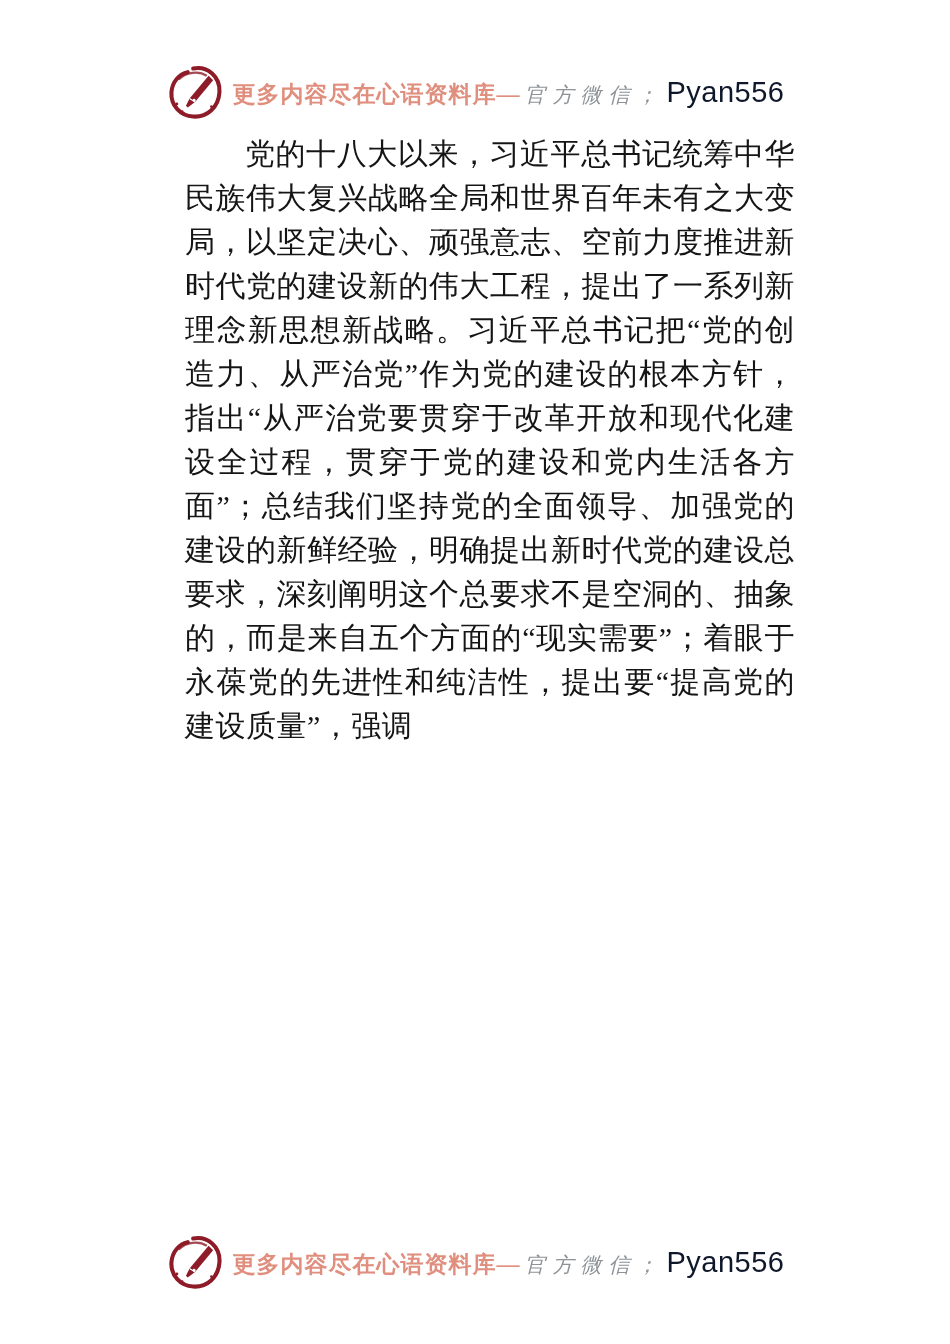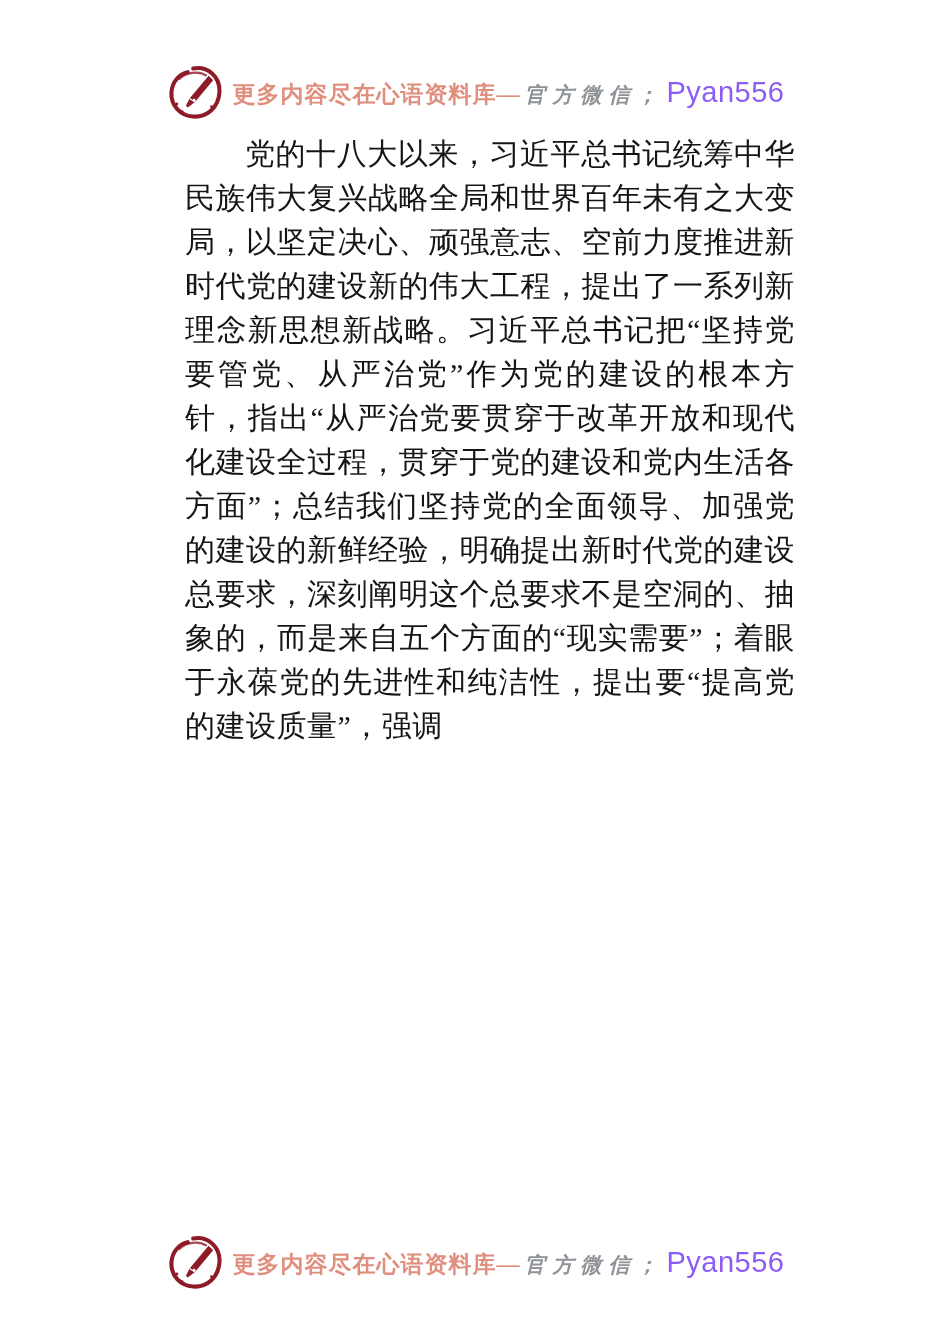--- a/index.html
+++ b/index.html
@@ -28,28 +28,28 @@
   .wm-brand {
     color: #e08e7d;
     font-size: 23px;
     font-weight: 700;
     letter-spacing: 1px;
     font-family: "Liberation Serif", "DejaVu Serif", serif;
   }
   .wm-channel {
     color: #8f9397;
     font-size: 21px;
-    font-weight: 700;
+    font-weight: 400;
     font-style: italic;
     letter-spacing: 7px;
     margin-left: 4px;
     font-family: "DejaVu Serif", "Liberation Serif", serif;
   }
   .wm-id {
-    color: #8b5cf6;
+    color: #0f172a;
     font-size: 29px;
     font-weight: 400;
     letter-spacing: 0.5px;
     margin-left: 2px;
     font-family: "Liberation Sans", "DejaVu Sans", sans-serif;
   }
   
   .doc-body {
     margin-top: 10px;
     padding-left: 135px;
@@ -85,21 +85,21 @@
       </svg>
     </span>
     <span class="wm-text">
       <span class="wm-brand">更多内容尽在心语资料库—</span>
       <span class="wm-channel">官方微信；</span>
       <span class="wm-id">Pyan556</span>
     </span>
   </header>
 
   <main class="doc-body">
-    <p>党的十八大以来，习近平总书记统筹中华民族伟大复兴战略全局和世界百年未有之大变局，以坚定决心、顽强意志、空前力度推进新时代党的建设新的伟大工程，提出了一系列新理念新思想新战略。习近平总书记把“坚持党要管党、从严治党”作为党的建设的根本方针，指出“从严治党要贯穿于改革开放和现代化建设全过程，贯穿于党的建设和党内生活各方面”；总结我们坚持党的全面领导、加强党的建设的新鲜经验，明确提出新时代党的建设总要求，深刻阐明这个总要求不是空洞的、抽象的，而是来自五个方面的“现实需要”；着眼于永葆党的先进性和纯洁性，提出要“提高党的建设质量”，强调</p>
+    <p>党的十八大以来，习近平总书记统筹中华民族伟大复兴战略全局和世界百年未有之大变局，以坚定决心、顽强意志、空前力度推进新时代党的建设新的伟大工程，提出了一系列新理念新思想新战略。习近平总书记把“党的创造力、从严治党”作为党的建设的根本方针，指出“从严治党要贯穿于改革开放和现代化建设全过程，贯穿于党的建设和党内生活各方面”；总结我们坚持党的全面领导、加强党的建设的新鲜经验，明确提出新时代党的建设总要求，深刻阐明这个总要求不是空洞的、抽象的，而是来自五个方面的“现实需要”；着眼于永葆党的先进性和纯洁性，提出要“提高党的建设质量”，强调</p>
   </main>
 
   <footer class="watermark bottom">
     <span class="wm-logo">
       <svg viewBox="0 0 64 64" width="58" height="58" aria-hidden="true">
         <path d="M30 5 C46 2 60 14 59 31 C58 48 45 59 30 58 C16 57 5 46 6 31 C7 19 15 11 24 9" stroke="#8e1b28" stroke-width="4.5" fill="none" stroke-linecap="round"></path>
         <path d="M14 17 C22 9 36 7 45 13" stroke="#8e1b28" stroke-width="2.5" fill="none" opacity="0.8"></path>
         <path d="M47 13 L52 18 L32 42 L24 48 L22 46 L26 38 Z" fill="#8e1b28"></path>
         <path d="M26 38 L32 42" stroke="#ffffff" stroke-width="1.2"></path>
         <circle cx="31" cy="40" r="1.6" fill="#ffffff"></circle>

